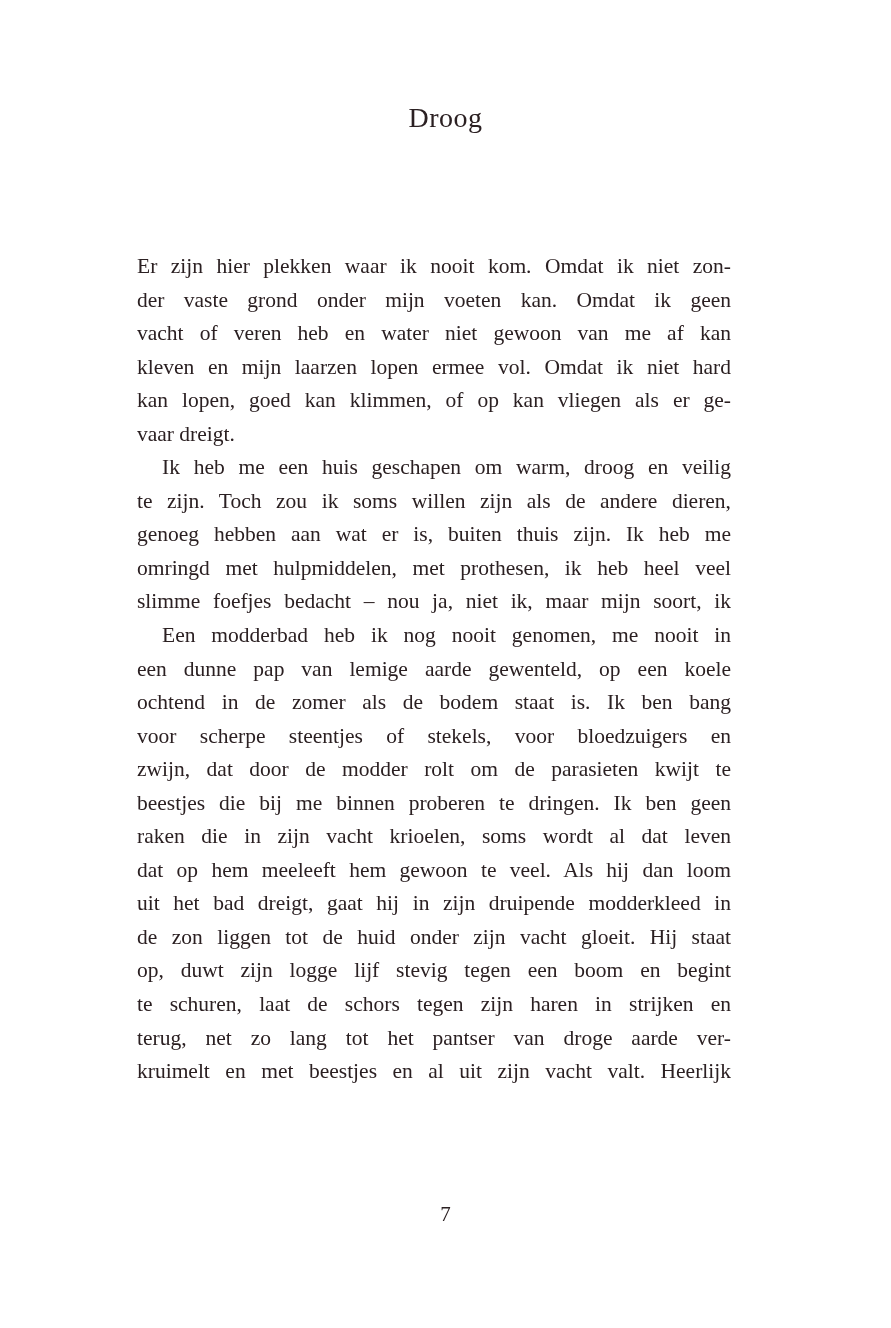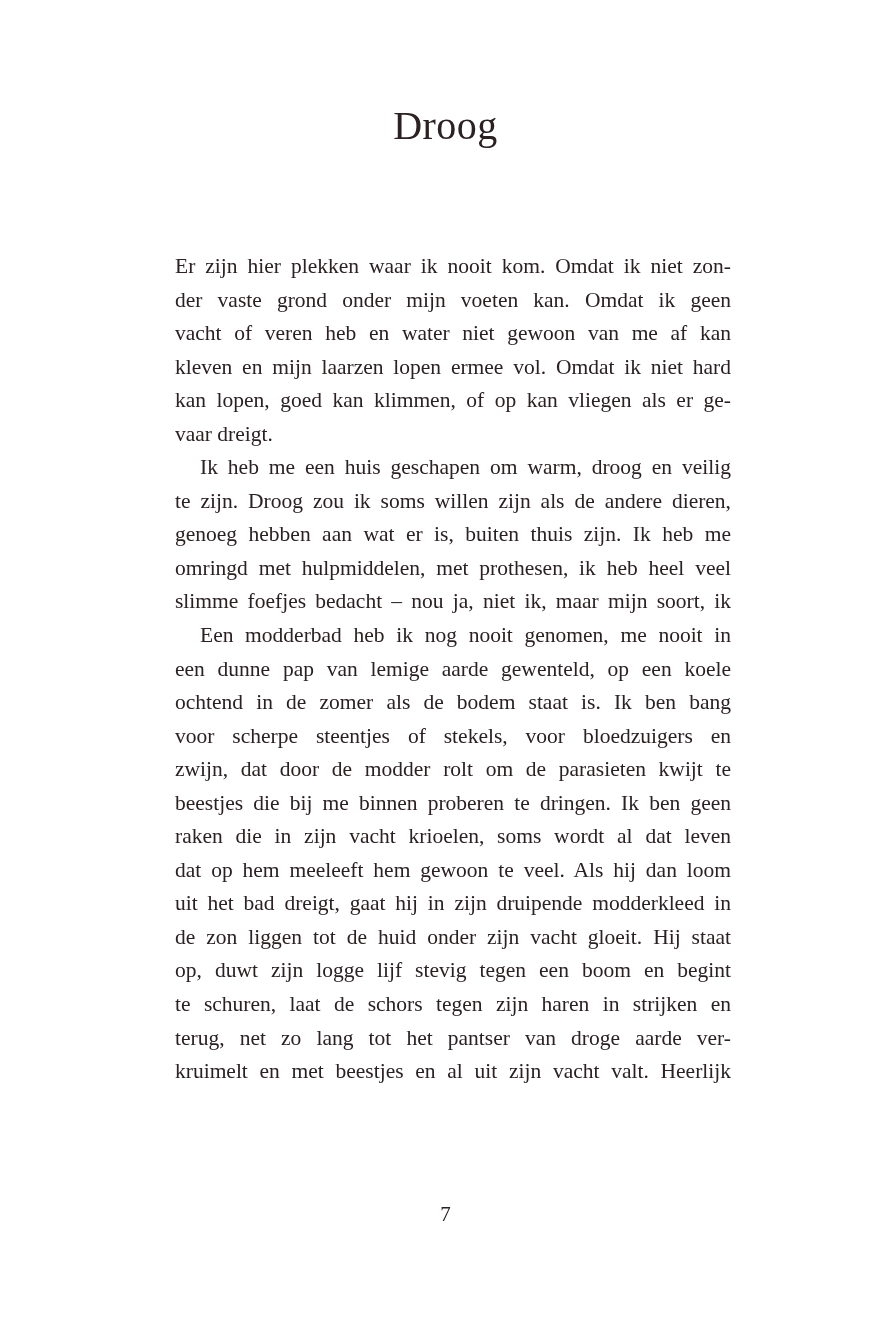--- a/index.html
+++ b/index.html
@@ -20,37 +20,36 @@
     width: 891px;
     height: 1328px;
     background: var(--bg-color);
   }
   .title {
     position: absolute;
     top: 100px;
     left: 0;
     width: 100%;
     text-align: center;
-    font-size: 40px;
+    font-size: 28px;
     font-weight: normal;
     line-height: 1.3;
     letter-spacing: 0.5px;
   }
   .body-text {
     position: absolute;
     top: 250px;
     left: 137px;
     width: 594px;
     font-size: 21.5px;
   }
   .line {
     height: 33.55px;
     line-height: 33.55px;
     white-space: nowrap;
-    margin-left: 38px;
   }
   .line.justify {
     white-space: normal;
     text-align: justify;
     text-align-last: justify;
   }
   .line.indent {
     padding-left: 25px;
   }
   .page-number {
@@ -70,21 +69,21 @@
   <h1 class="title">Droog</h1>
 
   <div class="body-text">
       <div class="line justify">Er zijn hier plekken waar ik nooit kom. Omdat ik niet zon-</div>
       <div class="line justify">der vaste grond onder mijn voeten kan. Omdat ik geen</div>
       <div class="line justify">vacht of veren heb en water niet gewoon van me af kan</div>
       <div class="line justify">kleven en mijn laarzen lopen ermee vol. Omdat ik niet hard</div>
       <div class="line justify">kan lopen, goed kan klimmen, of op kan vliegen als er ge-</div>
       <div class="line">vaar dreigt.</div>
       <div class="line indent justify">Ik heb me een huis geschapen om warm, droog en veilig</div>
-      <div class="line justify">te zijn. Droog zou ik soms willen zijn als de andere dieren,</div>
+      <div class="line justify">te zijn. Toch zou ik soms willen zijn als de andere dieren,</div>
       <div class="line justify">genoeg hebben aan wat er is, buiten thuis zijn. Ik heb me</div>
       <div class="line justify">omringd met hulpmiddelen, met prothesen, ik heb heel veel</div>
       <div class="line justify">slimme foefjes bedacht – nou ja, niet ik, maar mijn soort, ik</div>
       <div class="line indent justify">Een modderbad heb ik nog nooit genomen, me nooit in</div>
       <div class="line justify">een dunne pap van lemige aarde gewenteld, op een koele</div>
       <div class="line justify">ochtend in de zomer als de bodem staat is. Ik ben bang</div>
       <div class="line justify">voor scherpe steentjes of stekels, voor bloedzuigers en</div>
       <div class="line justify">zwijn, dat door de modder rolt om de parasieten kwijt te</div>
       <div class="line justify">beestjes die bij me binnen proberen te dringen. Ik ben geen</div>
       <div class="line justify">raken die in zijn vacht krioelen, soms wordt al dat leven</div>

